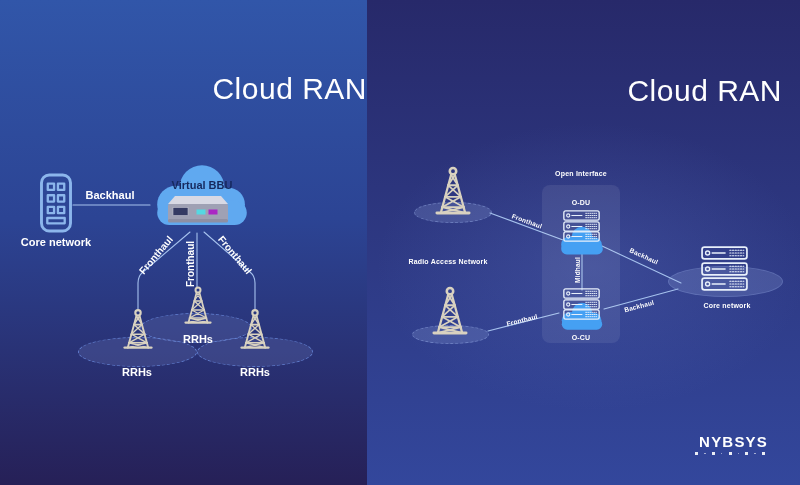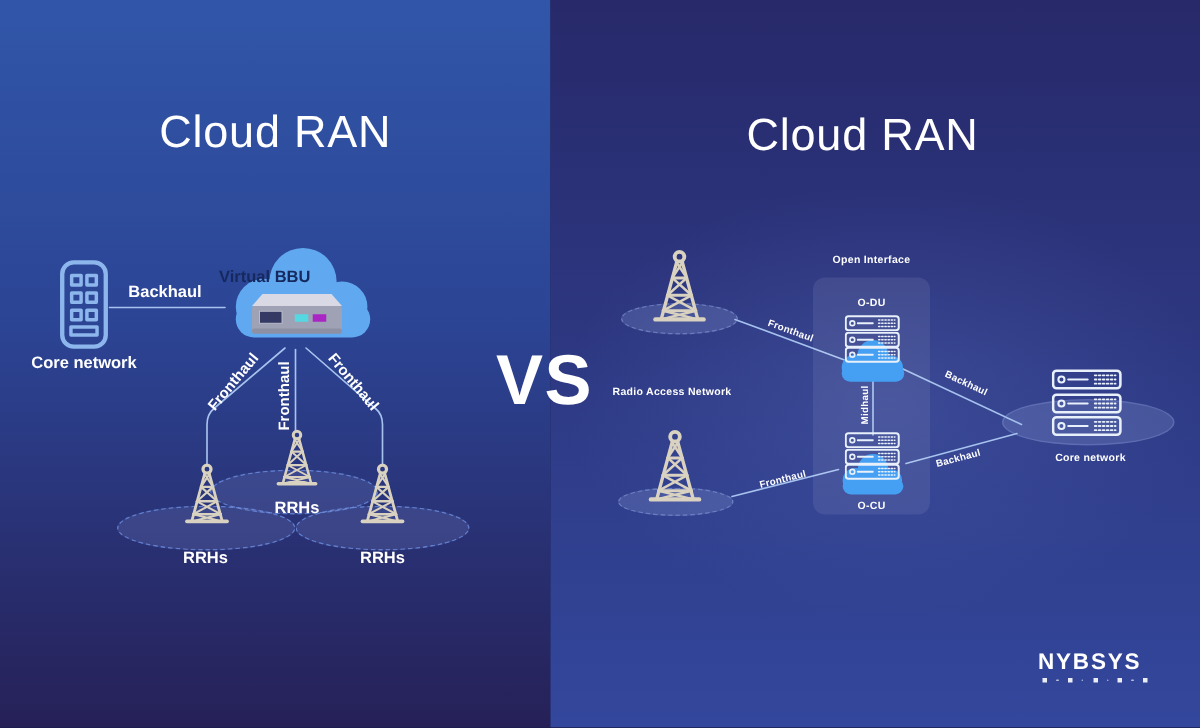--- a/index.html
+++ b/index.html
@@ -12,33 +12,33 @@
     left:0;top:0;width:367px;height:485px;
     background:linear-gradient(180deg,#3156a9 0%,#2c4494 45%,#262057 100%);
   }
   .half-right{
     left:367px;top:0;width:433px;height:485px;
     background:
       radial-gradient(ellipse 300px 200px at 52% 55%, rgba(90,110,190,0.30), rgba(0,0,0,0) 72%),
       linear-gradient(180deg,#27296a 0%,#2e3a85 55%,#33479c 100%);
   }
   .title{
-    color:#fff;font-size:30px;font-weight:500;letter-spacing:.5px;text-align:center;
+    color:#fff;font-size:30px;font-weight:500;letter-spacing:.5px;text-align:right;
   }
   .vs{
     color:#fff;font-size:47px;font-weight:600;letter-spacing:1px;
     transform:translate(-50%,-50%);
   }
   .lbl{color:#fff;text-align:center;}
   .lbl-md{font-size:11px;font-weight:700;}
   .lbl-sb{font-size:11px;font-weight:600;}
   .lbl-sm{font-size:7px;font-weight:700;letter-spacing:.2px;}
   .lbl-xs{font-size:6.5px;font-weight:600;letter-spacing:.2px;}
   .ctr{transform:translate(-50%,-50%) rotate(var(--r,0deg));white-space:nowrap;}
-  .bbu-lbl{color:#16295e;font-size:11px;font-weight:700;text-align:left;}
+  .bbu-lbl{color:#16295e;font-size:11px;font-weight:700;text-align:center;}
   .ellipse{
     border-radius:50%;
     background:rgba(125,135,200,0.22);
     border:1px dashed rgba(110,145,230,0.75);
     box-sizing:border-box;
   }
   .ellipse-soft{
     border-radius:50%;
     background:rgba(165,185,235,0.20);
     border:1px dashed rgba(150,170,230,0.45);
@@ -47,21 +47,21 @@
   .panel{
     background:rgba(255,255,255,0.08);
     border-radius:8px;
   }
   .tower{color:#d9d2c0;}
   .rack{color:#e8f0fb;}
   .cloud-l{color:#60a9f0;}
   .cloud-r{color:#45a0f3;}
   .building{color:#8cb6ec;}
   .logo-text{
-    color:#fff;font-size:15px;font-weight:800;letter-spacing:1.2px;text-align:left;
+    color:#fff;font-size:15px;font-weight:800;letter-spacing:1.2px;text-align:right;
   }
   .logo-dots{display:flex;justify-content:space-between;align-items:center;margin-top:2px;padding:0 3px;}
   .logo-dots .sq{width:3px;height:3px;background:rgba(255,255,255,0.9);}
   .logo-dots .dot{width:1.5px;height:1.5px;border-radius:50%;background:rgba(255,255,255,0.65);}
   svg{display:block;}
 </style>
 </head>
 <body>
 
 <div id="canvas">
@@ -118,21 +118,20 @@
     <path d="M204,232 L250,272 Q255,276 255,283 V309"></path>
     <path d="M490,213 L563,240"></path>
     <path d="M602,246 L681,283"></path>
     <path d="M488,331 L559,313"></path>
     <path d="M604,309 L678,289"></path>
     <path d="M582,250 V290"></path>
   </svg>
 
   <div class="abs title" style="left:0;top:72px;width:367px;">Cloud RAN</div>
   <div class="abs title" style="left:368px;top:74px;width:414px;">Cloud RAN</div>
-  <div class="abs vs" style="left:363px;top:253px;">VS</div>
 
   <svg class="abs building" style="left:39px;top:173px;" width="34" height="60">
       <use href="#sym-building"></use>
     </svg>
   <div class="abs lbl lbl-md" style="left:16px;top:236px;width:80px;">Core network</div>
   <div class="abs lbl lbl-sb" style="left:80px;top:189px;width:60px;">Backhaul</div>
 
   <svg class="abs cloud-l" style="left:146px;top:159px;" width="112" height="76">
       <use href="#sym-cloud"></use>
     </svg>

